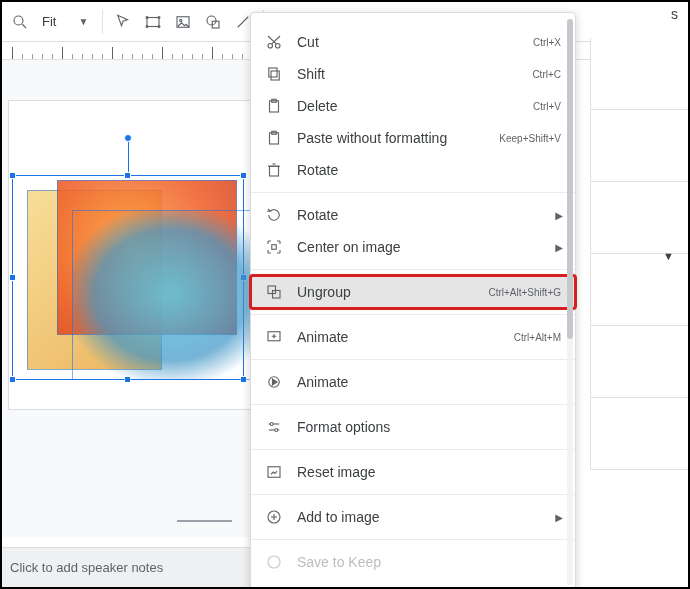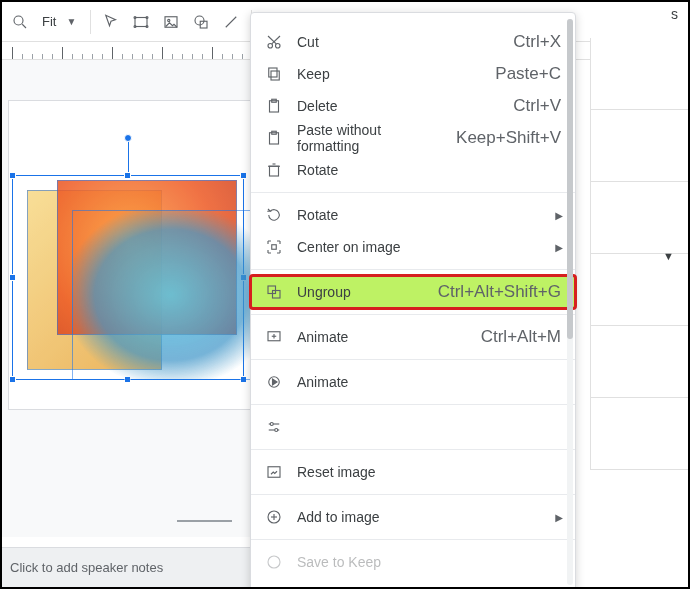--- a/index.html
+++ b/index.html
@@ -1,20 +1,20 @@
 <!DOCTYPE html>
 <html><head>
 <meta charset="utf-8">
 <style>
 * { box-sizing: border-box; margin: 0; padding: 0; }
 body { font-family: Arial, "Helvetica Neue", sans-serif; font-size: 13px; color: #3c4043; background: #fff; width: 690px; height: 589px; overflow: hidden; position: relative; border: 2px solid #000; }
 .toolbar { height: 40px; display: flex; align-items: center; padding: 0 4px; gap: 2px; border-bottom: 1px solid #e0e0e0; background: #fff; }
 .tb-btn { width: 28px; height: 28px; display: flex; align-items: center; justify-content: center; border-radius: 4px; color: #5f6368; }
 .tb-btn svg { width: 18px; height: 18px; stroke: #5f6368; fill: none; stroke-width: 1.5; }
-.zoom-wrap { display: flex; align-items: center; gap: 4px; margin-right: 8px; }
+.zoom-wrap { display: flex; align-items: center; gap: 16px; margin-right: 8px; }
 .zoom-label { font-size: 13px; color: #3c4043; padding: 0 6px; }
 .tb-sep { width: 1px; height: 24px; background: #e0e0e0; margin: 0 4px; }
 .ruler { height: 18px; background: #fff; border-bottom: 1px solid #e0e0e0; position: relative; overflow: hidden; }
 .ruler-ticks { position: absolute; left: 10px; right: 0; top: 0; bottom: 0; }
 .tick { position: absolute; bottom: 0; width: 1px; background: #9aa0a6; }
 .tick.major { height: 12px; background: #5f6368; }
 .tick.minor { height: 5px; }
 .canvas-area { position: absolute; left: 0; top: 58px; width: 262px; bottom: 50px; background: #f8f9fa; }
 .slide { position: absolute; left: 6px; top: 40px; width: 245px; height: 310px; background: #fff; border: 1px solid #dadce0; }
 .sel-box { position: absolute; left: 10px; top: 115px; width: 232px; height: 205px; border: 1px solid #1a73e8; }
@@ -23,26 +23,26 @@
 .h-tc { left: calc(50% - 4px); top: -4px; } .h-bc { left: calc(50% - 4px); bottom: -4px; } .h-ml { left: -4px; top: calc(50% - 4px); } .h-mr { right: -4px; top: calc(50% - 4px); }
 .rot-line { position: absolute; left: 50%; top: -35px; width: 1px; height: 31px; background: #1a73e8; }
 .rot-dot { position: absolute; left: calc(50% - 4px); top: -42px; width: 8px; height: 8px; border-radius: 50%; background: #1a73e8; border: 1px solid #fff; }
 .layer { position: absolute; border: 1px solid rgba(26,115,232,.6); opacity: .85; }
 .l1 { left: 25px; top: 130px; width: 135px; height: 180px; background: linear-gradient(135deg,#f7d986,#e8a640); z-index:1; }
 .l2 { left: 55px; top: 120px; width: 180px; height: 155px; background: radial-gradient(circle at 40% 40%, #ff9f43, #ee5a24 60%, #ce3f1f); z-index:2; }
 .l3 { left: 70px; top: 150px; width: 180px; height: 170px; background: radial-gradient(ellipse at 55% 50%, rgba(87,200,230,.95), rgba(65,150,200,.8) 55%, rgba(60,90,150,0) 78%); z-index:3; opacity:.9; }
 .notes-bar { position: absolute; left: 0; bottom: 0; right: 0; height: 40px; background: #eef0f2; border-top: 1px solid #dadce0; display: flex; align-items: center; padding: 0 8px; font-size: 13px; color: #5f6368; width: 250px; }
 .context-menu { position: absolute; left: 248px; top: 10px; width: 326px; background: #fff; border: 1px solid #dadce0; border-radius: 4px; box-shadow: 0 2px 10px rgba(0,0,0,.18); z-index: 50; padding: 13px 0; }
 .cm-item { display: flex; align-items: center; height: 32px; padding: 0 14px 0 14px; gap: 14px; color: #3c4043; font-size: 14px; position: relative; }
-.cm-item.hl { background: #bef264; }
+.cm-item.hl { background: #e5e5e5; }
 .cm-item.highlighted-border { outline: 3px solid #d61f1f; outline-offset: -1px; border-radius: 2px; }
 .cm-icon { width: 18px; height: 18px; display:flex; align-items:center; justify-content:center; flex-shrink:0; color:#5f6368; }
 .cm-icon svg { width: 18px; height: 18px; stroke: #5f6368; fill: none; stroke-width: 1.5; }
 .cm-label { flex: 1; text-align: left; }
-.cm-shortcut { color: #5f6368; font-size: 17px; }
+.cm-shortcut { color: #5f6368; font-size: 10px; }
 .cm-arrow { position: absolute; right: 12px; color:#5f6368; font-size: 10px; }
 .cm-sep { height: 1px; background: #e8eaed; margin: 6px 0; }
 .cm-scroll { position:absolute; right:2px; top:6px; bottom:6px; width:6px; background: #f1f3f4; border-radius:3px; }
 .cm-thumb { position:absolute; right:2px; top:6px; width:6px; height:320px; background:#c6c9cc; border-radius:3px; }
 .right-rail { position:absolute; right:0; top:0; width:98px; bottom:0; background:#fff; }
 .right-rail .cell { height:72px; border-bottom:1px solid #e0e0e0; border-left:1px solid #e0e0e0; }
 .right-rail .top-text { height:36px; display:flex; align-items:flex-start; justify-content:flex-end; padding:4px 10px 0 0; font-size:14px; color:#3c4043; }
 .right-drop { position:absolute; right:14px; top:248px; color:#3c4043; font-size:11px; }
 .slide-divider { position:absolute; left: 175px; top: 460px; width: 55px; height: 2px; background:#9aa0a6; }
 </style>
@@ -163,22 +163,22 @@
     <span class="cm-label">Cut</span>
     <span class="cm-shortcut">Ctrl+X</span>
   </div>
   <div class="cm-item">
     <span class="cm-icon">
         <svg viewBox="0 0 24 24">
           <rect x="8" y="8" width="11" height="12"></rect>
           <rect x="5" y="4" width="11" height="12"></rect>
         </svg>
       </span>
-    <span class="cm-label">Keep</span>
-    <span class="cm-shortcut">Paste+C</span>
+    <span class="cm-label">Shift</span>
+    <span class="cm-shortcut">Ctrl+C</span>
   </div>
   <div class="cm-item">
     <span class="cm-icon">
         <svg viewBox="0 0 24 24">
           <rect x="6" y="5" width="12" height="15"></rect>
           <rect x="9" y="3" width="6" height="4"></rect>
         </svg>
       </span>
     <span class="cm-label">Delete</span>
     <span class="cm-shortcut">Ctrl+V</span>
@@ -260,20 +260,21 @@
   <div class="cm-sep"></div>
   <div class="cm-item">
     <span class="cm-icon">
         <svg viewBox="0 0 24 24">
           <line x1="5" y1="8" x2="19" y2="8"></line>
           <line x1="5" y1="16" x2="19" y2="16"></line>
           <circle cx="9" cy="8" r="2" fill="#fff"></circle>
           <circle cx="15" cy="16" r="2" fill="#fff"></circle>
         </svg>
       </span>
+    <span class="cm-label">Format options</span>
   </div>
   <div class="cm-sep"></div>
   <div class="cm-item">
     <span class="cm-icon">
         <svg viewBox="0 0 24 24">
           <rect x="4" y="5" width="16" height="14"></rect>
           <path d="M8 15l3-3 2 2 3-3"></path>
         </svg>
       </span>
     <span class="cm-label">Reset image</span>

